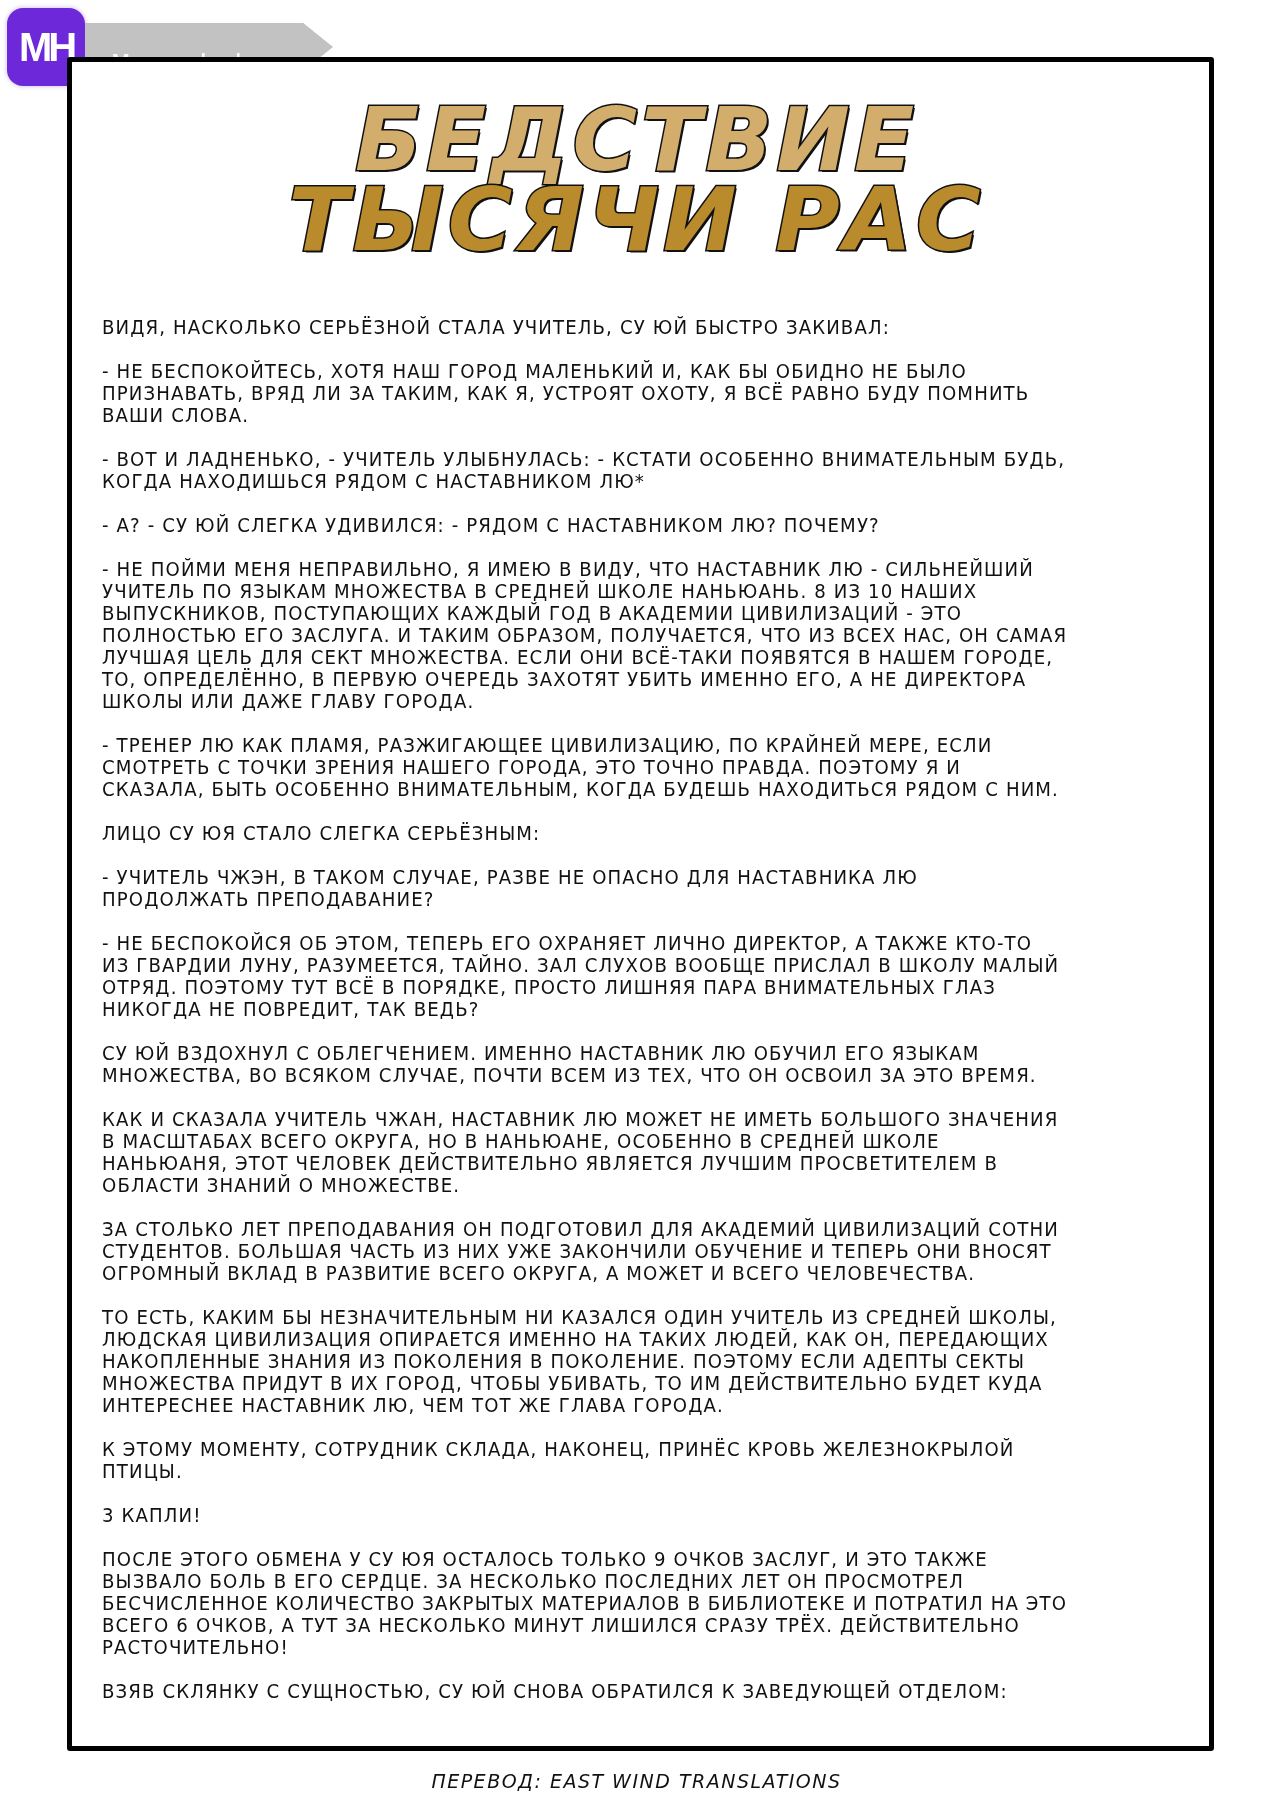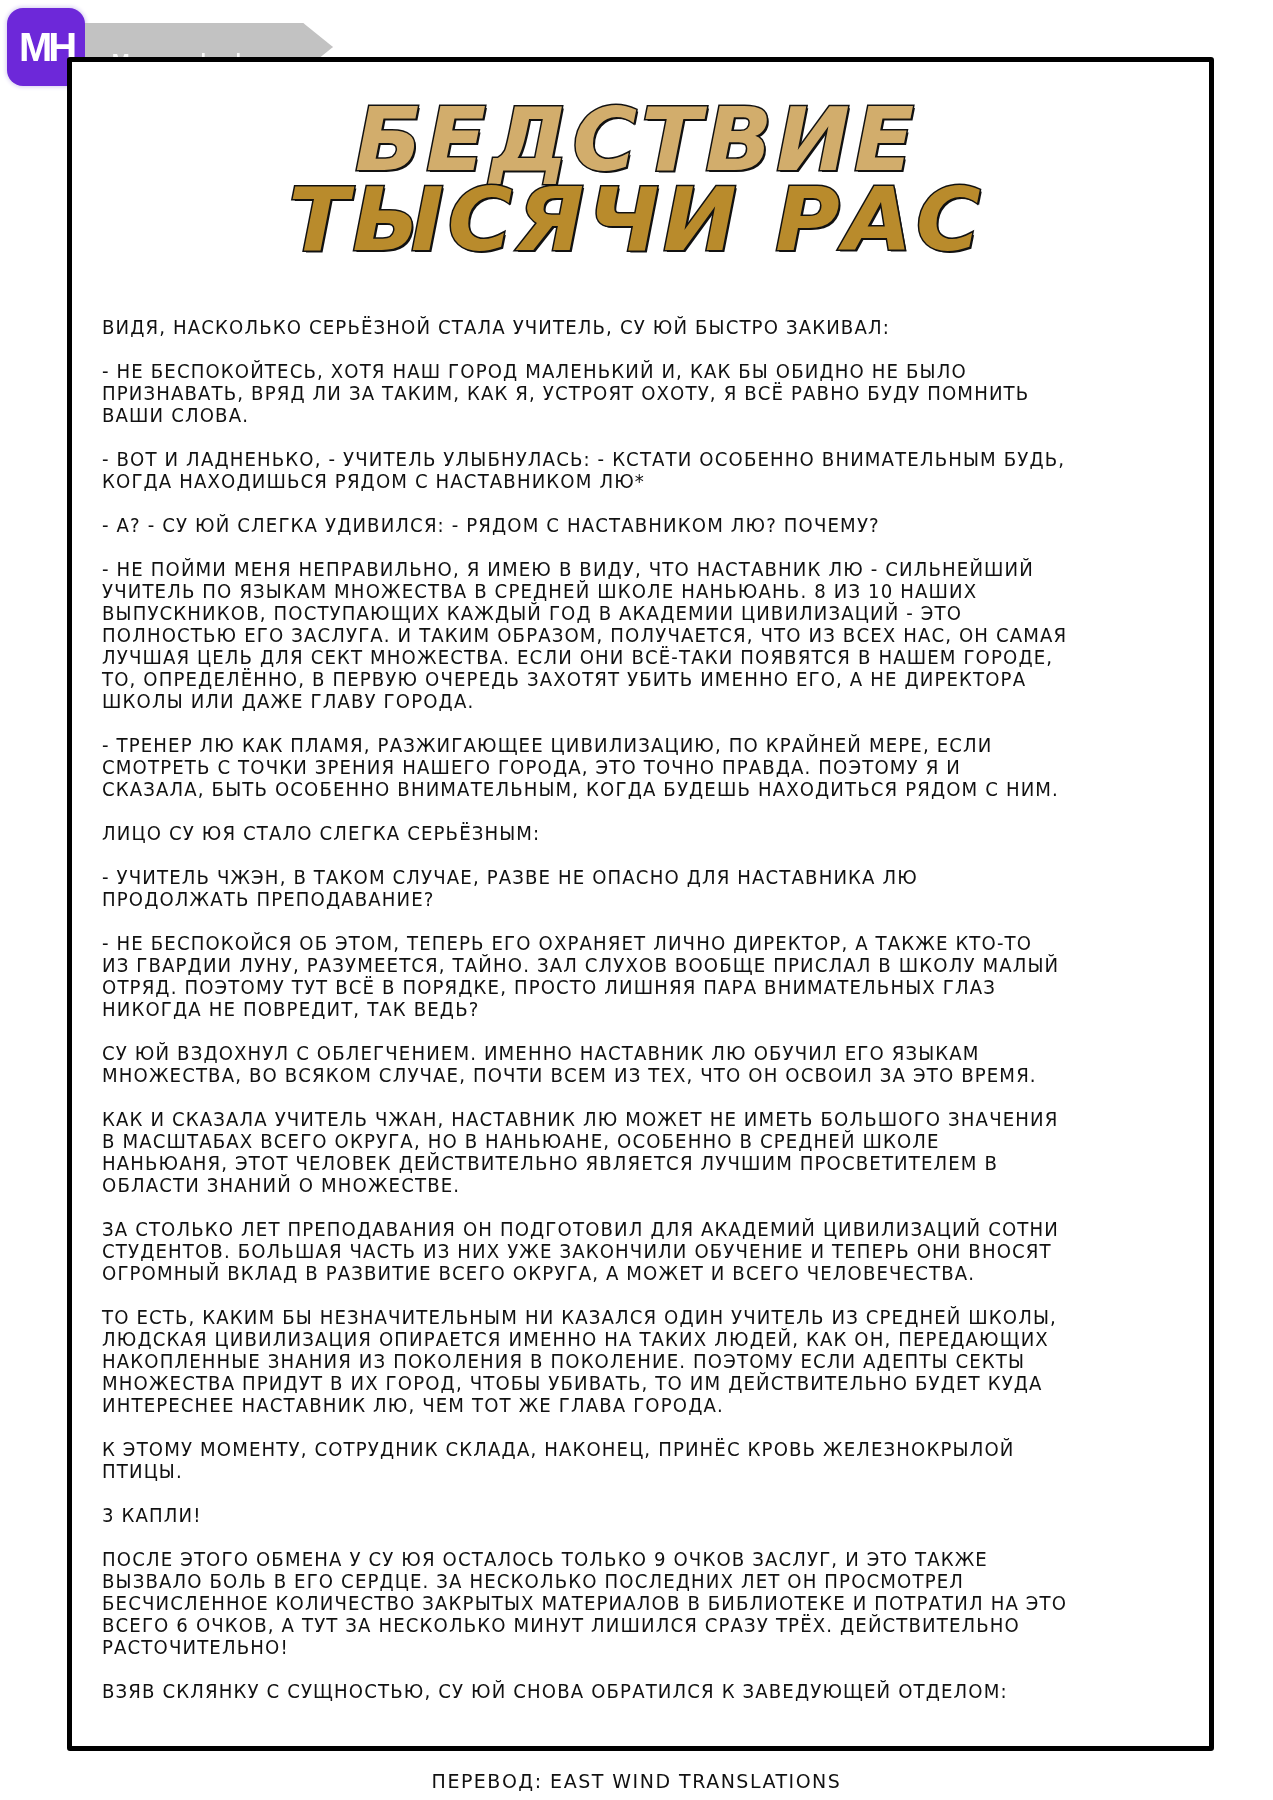--- a/index.html
+++ b/index.html
@@ -21,21 +21,21 @@
          font-family:"DejaVu Sans", sans-serif; font-weight:bold; font-style:italic;
          color:#c19a44; -webkit-text-stroke:3px #111; paint-order:stroke fill;
          letter-spacing:4px; text-shadow: 2px 2px 0 #111; }
   .title.t1 { top:88px; font-size:88px; color:#d2ad6c; }
   .title.t2 { top:168px; font-size:88px; color:#b98b2c; }
   .body-text { position:absolute; left:102px; top:0; width:1080px; }
   .line { position:absolute; left:0; white-space:nowrap; font-size:19.5px;
          letter-spacing:1.2px; text-transform:uppercase; transform:scaleX(0.93);
          transform-origin:left center; line-height:22px; }
   .credit { position:absolute; top:1770px; left:0; width:1273px; text-align:center;
-         font-size:19px; letter-spacing:1.5px; text-transform:uppercase; }
+         font-size:19px; letter-spacing:1.5px; text-transform:uppercase;font-style:italic; }
 </style>
 </head>
 <body>
 
 <div>
   <div class="logo-square">
     <span class="logo-mark">MH</span>
   </div>
   <div class="logo-banner">
     <span class="logo-text">Mangahub.cc</span>

